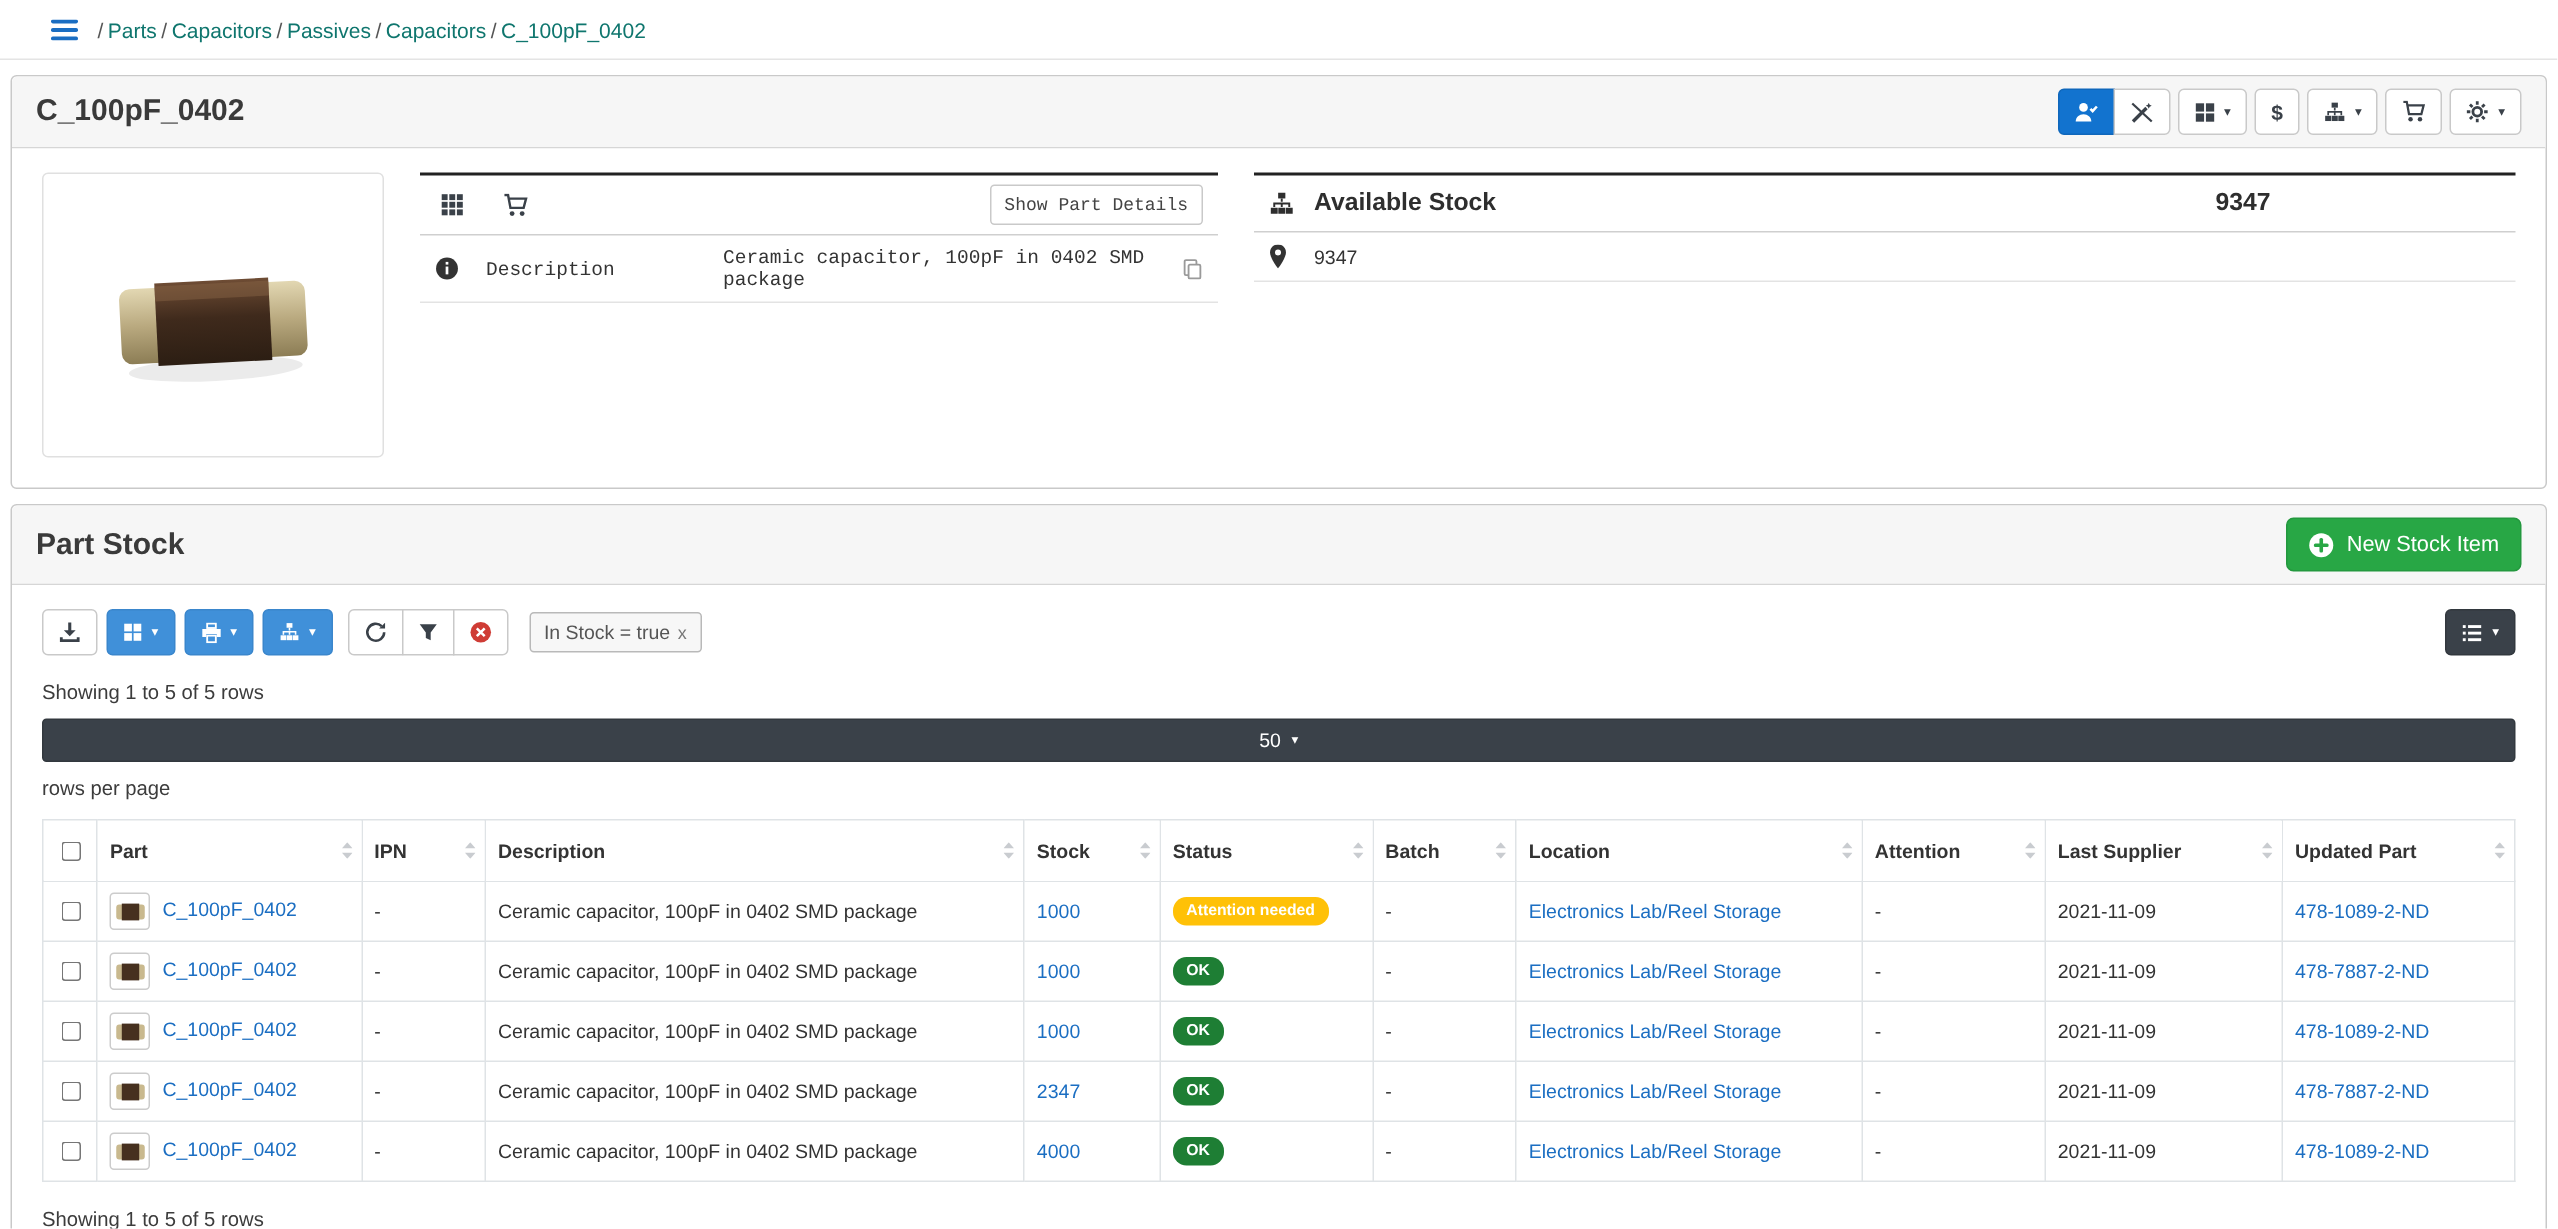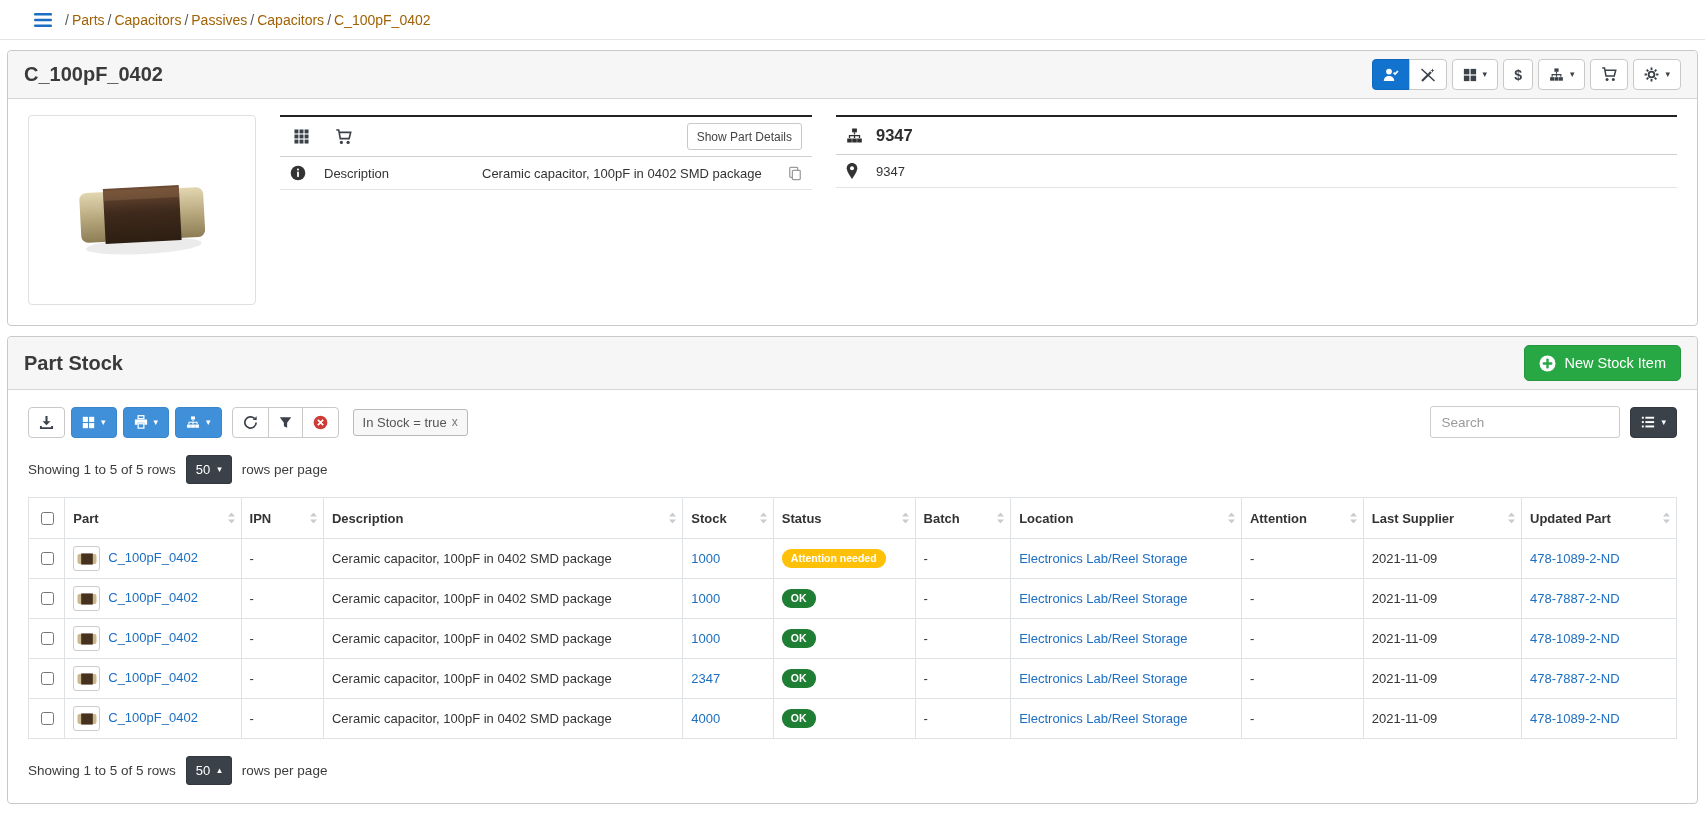--- a/index.html
+++ b/index.html
@@ -9,21 +9,21 @@
     font-family:"Liberation Sans","DejaVu Sans",sans-serif; font-size:13px;
   }
   a { text-decoration:none; }
   svg { display:block; }
 
   
   .breadcrumb-bar { display:flex; align-items:center; gap:6px; padding:11px 16px 10px 30px;
     border-bottom:1px solid #e4e4e4; font-size:14px; }
   .menu-btn { background:none; border:none; padding:2px 4px; cursor:pointer; }
   .bc-sep { color:#555; margin:0 3px; }
-  .bc-link { color:#a16207; }
+  .bc-link { color:#0f766e; }
 
   
   .panel { border:1px solid #c9c9c9; border-radius:4px; margin:10px 7px 0; background:#fff; }
   .panel-heading { display:flex; align-items:center; justify-content:space-between;
     background:#f6f6f6; border-bottom:1px solid #d6d6d6; padding:8px 16px;
     border-radius:4px 4px 0 0; min-height:44px; }
   .page-title { font-size:20px; font-weight:700; color:#3a3a3a; margin:0; }
 
   
   .btn { display:inline-flex; align-items:center; justify-content:center; gap:6px;
@@ -41,21 +41,21 @@
   .btn-group { display:inline-flex; }
   .btn-group .btn { border-radius:0; margin-left:-1px; }
   .btn-group .btn:first-child { border-radius:4px 0 0 4px; margin-left:0; }
   .btn-group .btn:last-child { border-radius:0 4px 4px 0; }
 
   
   .top-body { display:flex; gap:24px; padding:16px 20px 20px; align-items:flex-start; }
   .part-image-box { width:228px; height:190px; border:1px solid #e0e0e0; border-radius:4px;
     display:flex; align-items:center; justify-content:center; flex:none; }
   .part-image-box svg { transform:rotate(-3deg); }
-  .details-box { width:532px; flex:none; border-top:2px solid #222; }
+  .details-box { width:532px; flex:none; border-top:2px solid #222;font-family:Liberation Mono, monospace; }
   .details-toolbar { display:flex; align-items:center; gap:18px; padding:6px 10px;
     border-bottom:1px solid #cfcfcf; color:#3a4149; min-height:37px; }
   .details-toolbar .flex-spacer { flex:1; }
   .details-row { display:grid; grid-template-columns:34px 158px 1fr 30px; align-items:center;
     padding:7px 10px; border-bottom:1px solid #e3e3e3; min-height:33px; }
   .copy-btn { background:none; border:none; padding:0; cursor:pointer; justify-self:end; }
 
   .summary-box { flex:1; border-top:2px solid #222; }
   .summary-header { display:grid; grid-template-columns:30px 1fr 190px; align-items:center;
     padding:9px 10px; border-bottom:1px solid #cfcfcf; font-size:16.5px; font-weight:700; color:#2e2e2e; }
@@ -66,22 +66,22 @@
   .stock-body { padding:16px 20px 14px; }
   .table-toolbar { display:flex; align-items:center; gap:6px; }
   .chip { display:inline-flex; align-items:center; gap:5px; border:1px solid #b9b9b9;
     background:#f7f7f7; color:#555; height:27px; padding:0 9px; border-radius:3px;
     margin-left:8px; font-size:13px; }
   .chip-x { color:#777; font-size:12px; cursor:pointer; }
   .toolbar-spacer { flex:1; }
   .search-input { width:190px; height:32px; border:1px solid #ccc; border-radius:3px;
     padding:0 10px; font-size:13.5px; color:#333; font-family:inherit; }
   .search-input::placeholder { color:#9a9a9a; }
-  .pagination-row { display:flex; align-items:center; gap:10px; margin:17px 0 13px;
-    font-size:13.5px; color:#3c3c3c; }
+  .pagination-row { display:flex; gap:10px; margin:17px 0 13px;
+    font-size:13.5px; color:#3c3c3c;flex-direction:column; }
   .page-size-btn { height:29px; border-radius:3px; padding:0 9px; font-size:13px; gap:7px; }
 
   .stock-table { width:100%; border-collapse:collapse; table-layout:fixed; margin-top:5px; }
   .stock-table th, .stock-table td { border:1px solid #dfe3e6; padding:7px 8px;
     text-align:left; vertical-align:middle; overflow:hidden; }
   .stock-table th { font-weight:700; position:relative; padding-right:18px; height:41px; background:#fff; }
   .sort-icon { position:absolute; right:6px; top:50%; transform:translateY(-50%); }
   .cell-check { text-align:center; }
   .cell-part { white-space:nowrap; }
   .thumb { display:inline-flex; align-items:center; justify-content:center; width:27px; height:25px;
@@ -259,20 +259,21 @@
       <div class="summary-header">
         <span>
           <svg width="17" height="16" viewBox="0 0 16 16" fill="#2e2e2e">
               <rect x="5.6" y="0.5" width="4.8" height="3.8"></rect>
               <path d="M8 4.3v2.2M3 10V7.6h10V10M8 7.6V10" fill="none" stroke="#2e2e2e" stroke-width="1.3"></path>
               <rect x="0.7" y="10.5" width="4.6" height="4"></rect>
               <rect x="5.7" y="10.5" width="4.6" height="4"></rect>
               <rect x="10.7" y="10.5" width="4.6" height="4"></rect>
             </svg>
         </span>
+        <span>Available Stock</span>
         <span>9347</span>
       </div>
       <div class="summary-row">
         <span>
           <svg width="12" height="16" viewBox="0 0 12 16" fill="#333">
               <path d="M6 0C2.9 0 .7 2.3.7 5.3.7 9.2 6 16 6 16s5.3-6.8 5.3-10.7C11.3 2.3 9.1 0 6 0z"></path>
               <circle cx="6" cy="5.3" r="2" fill="#fff"></circle>
             </svg>
         </span>
         <span>9347</span>
@@ -365,21 +366,20 @@
                 <path d="M5.2 5.2l5.6 5.6M10.8 5.2l-5.6 5.6" stroke="#fff" stroke-width="1.8"></path>
               </svg>
           </span>
         </button>
       </span>
       <span class="chip">
         <span>In Stock = true</span>
         <span class="chip-x">x</span>
       </span>
       <span class="toolbar-spacer"></span>
-      <input class="search-input" type="text" placeholder="Search" style="">
       <button class="btn btn-dark" style="margin-left:4px;">
         <span>
           <svg width="14" height="14" viewBox="0 0 16 16" fill="currentColor">
               <rect x="1" y="2" width="2.2" height="2.2"></rect>
               <rect x="5" y="2" width="10" height="2.2"></rect>
               <rect x="1" y="7" width="2.2" height="2.2"></rect>
               <rect x="5" y="7" width="10" height="2.2"></rect>
               <rect x="1" y="12" width="2.2" height="2.2"></rect>
               <rect x="5" y="12" width="10" height="2.2"></rect>
             </svg>

